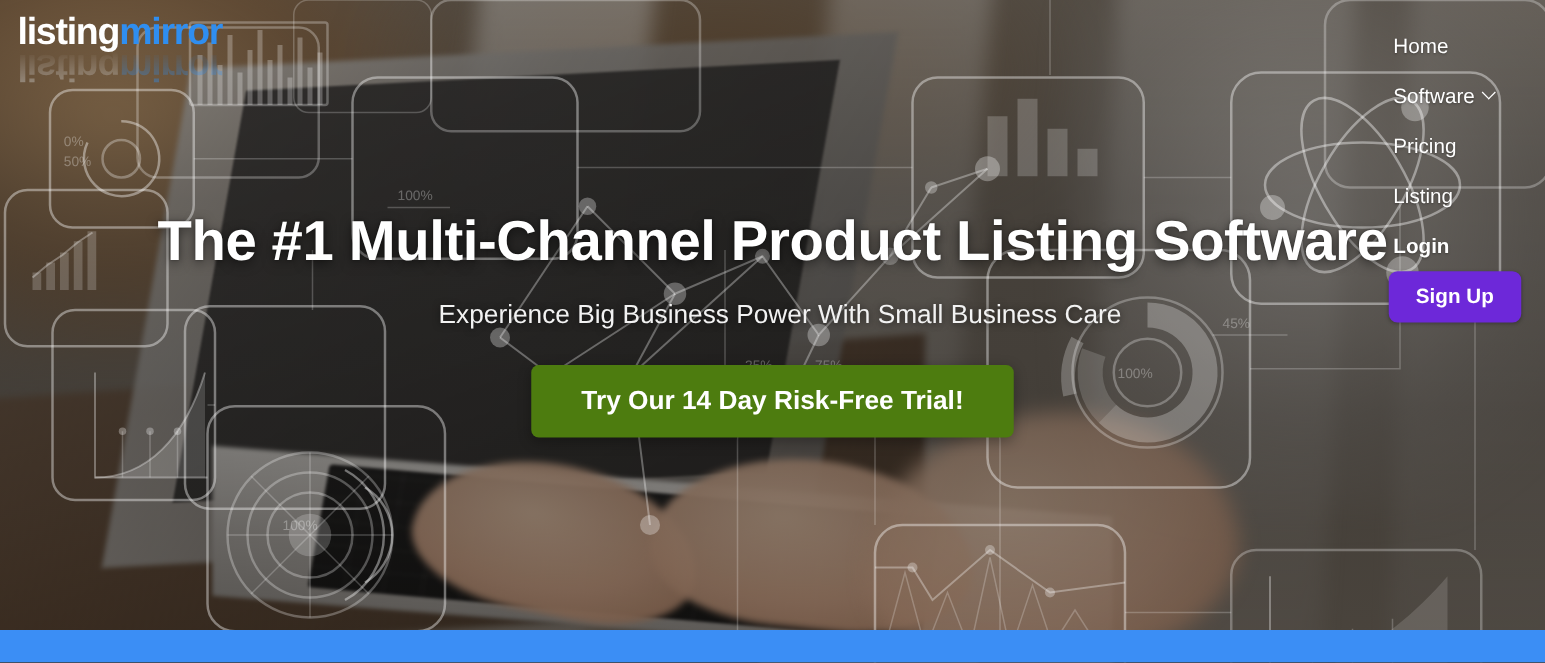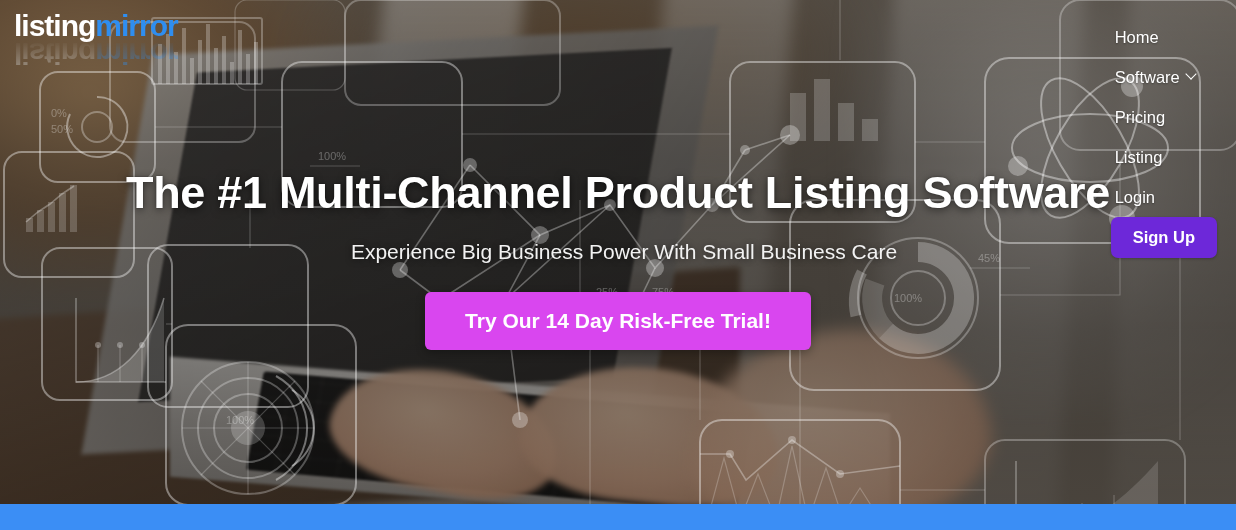--- a/index.html
+++ b/index.html
@@ -144,21 +144,21 @@
     flex-direction:column;
   }
   .nav-item{
     display:flex; align-items:center; gap:7px;
     color:#ffffff; font-size:16.5px; font-weight:400;
     padding:0 20px; height:40px; line-height:40px;
     text-decoration:none; white-space:nowrap;
     text-shadow:0 1px 2px rgba(0,0,0,.35);
     cursor:pointer;
   }
-  .nav-item.bold{ font-weight:400; }
+  .nav-item.bold{ font-weight:700; }
   .chev{ display:inline-block; width:10px; height:10px; position:relative; top:-2px;}
   .chev::before{
     content:""; position:absolute; left:0; top:0;
     width:7px; height:7px;
     border-right:1.8px solid #fff; border-bottom:1.8px solid #fff;
     transform:rotate(45deg);
   }
   .signup{
     margin-left:16px;
     background:#6d28d9;
@@ -186,21 +186,21 @@
   }
   .hero-sub{
     color:#f2f2f2;
     font-size:21px; font-weight:400;
     text-shadow:0 1px 6px rgba(0,0,0,.55);
     text-align:center; white-space:nowrap;
     margin-bottom:28px;
     margin-left:12px;
   }
   .cta{
-    background:#d946ef; color:#ffffff;
+    background:#4d7c0f; color:#ffffff;
     font-size:21px; font-weight:700;
     padding:17px 40px; border:none; border-radius:6px;
     cursor:pointer;
     box-shadow:0 3px 10px rgba(0,0,0,.30);
     font-family:"Liberation Sans", sans-serif;
     white-space:nowrap;
   }
 
   
   .bottombar{

